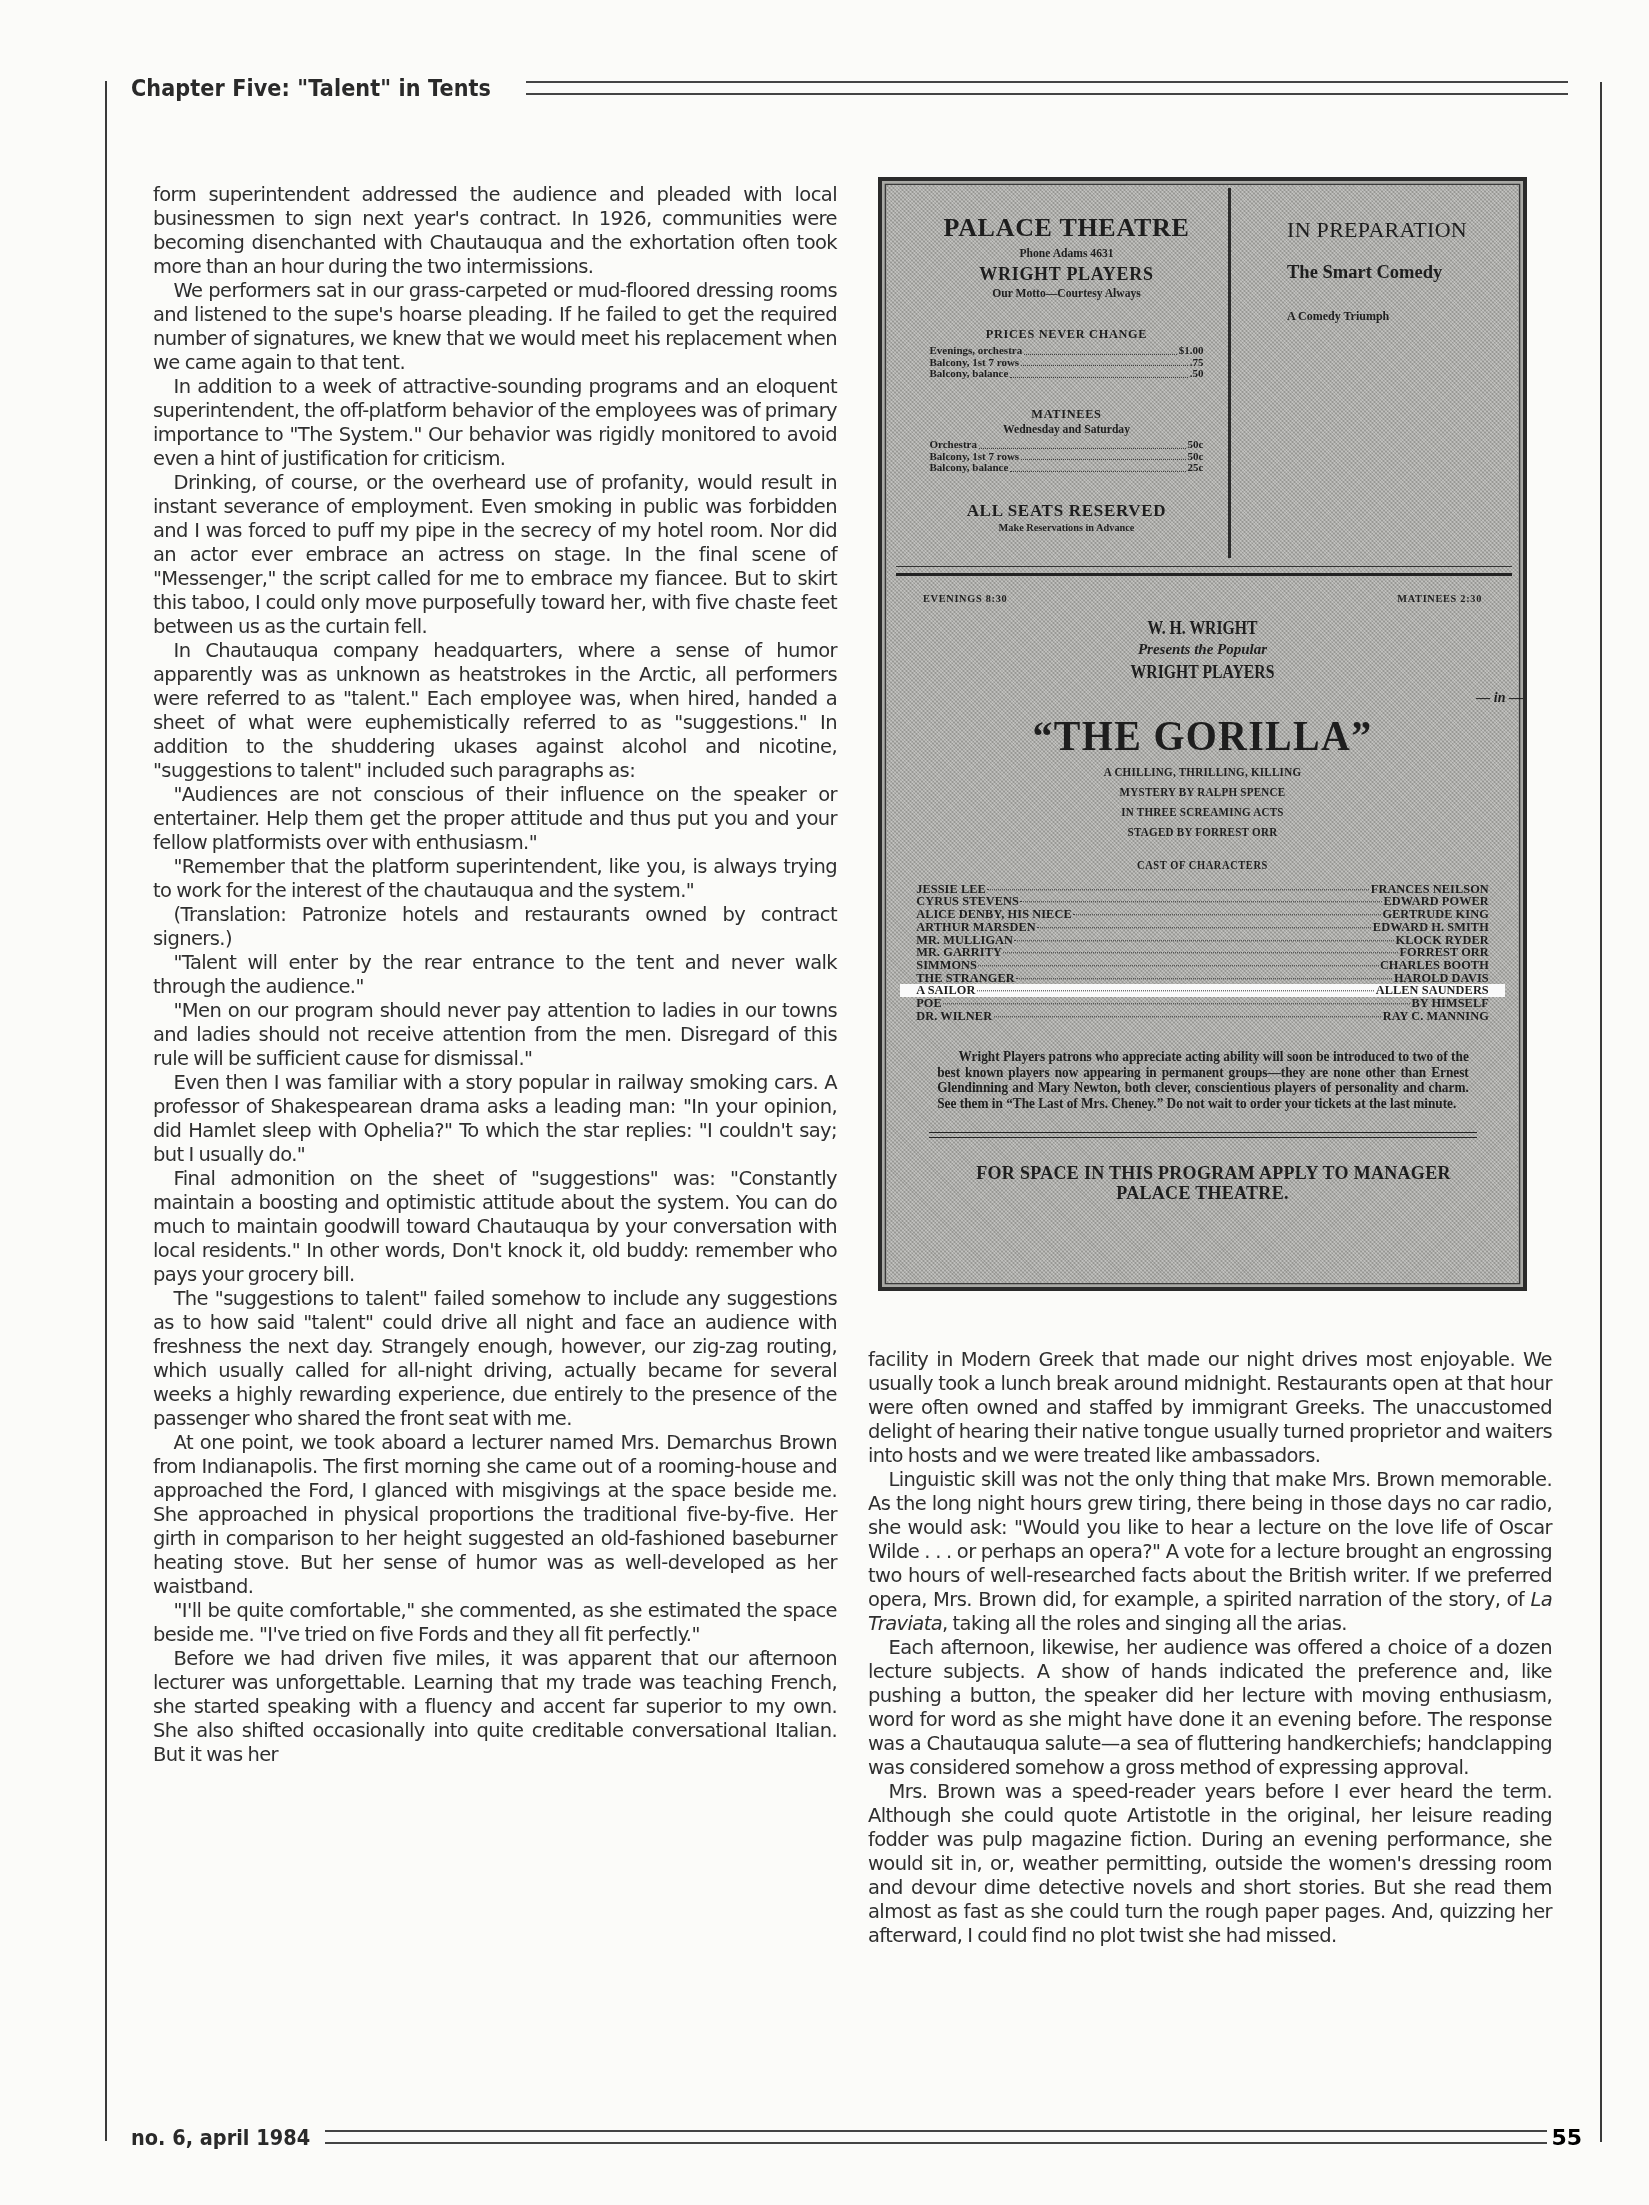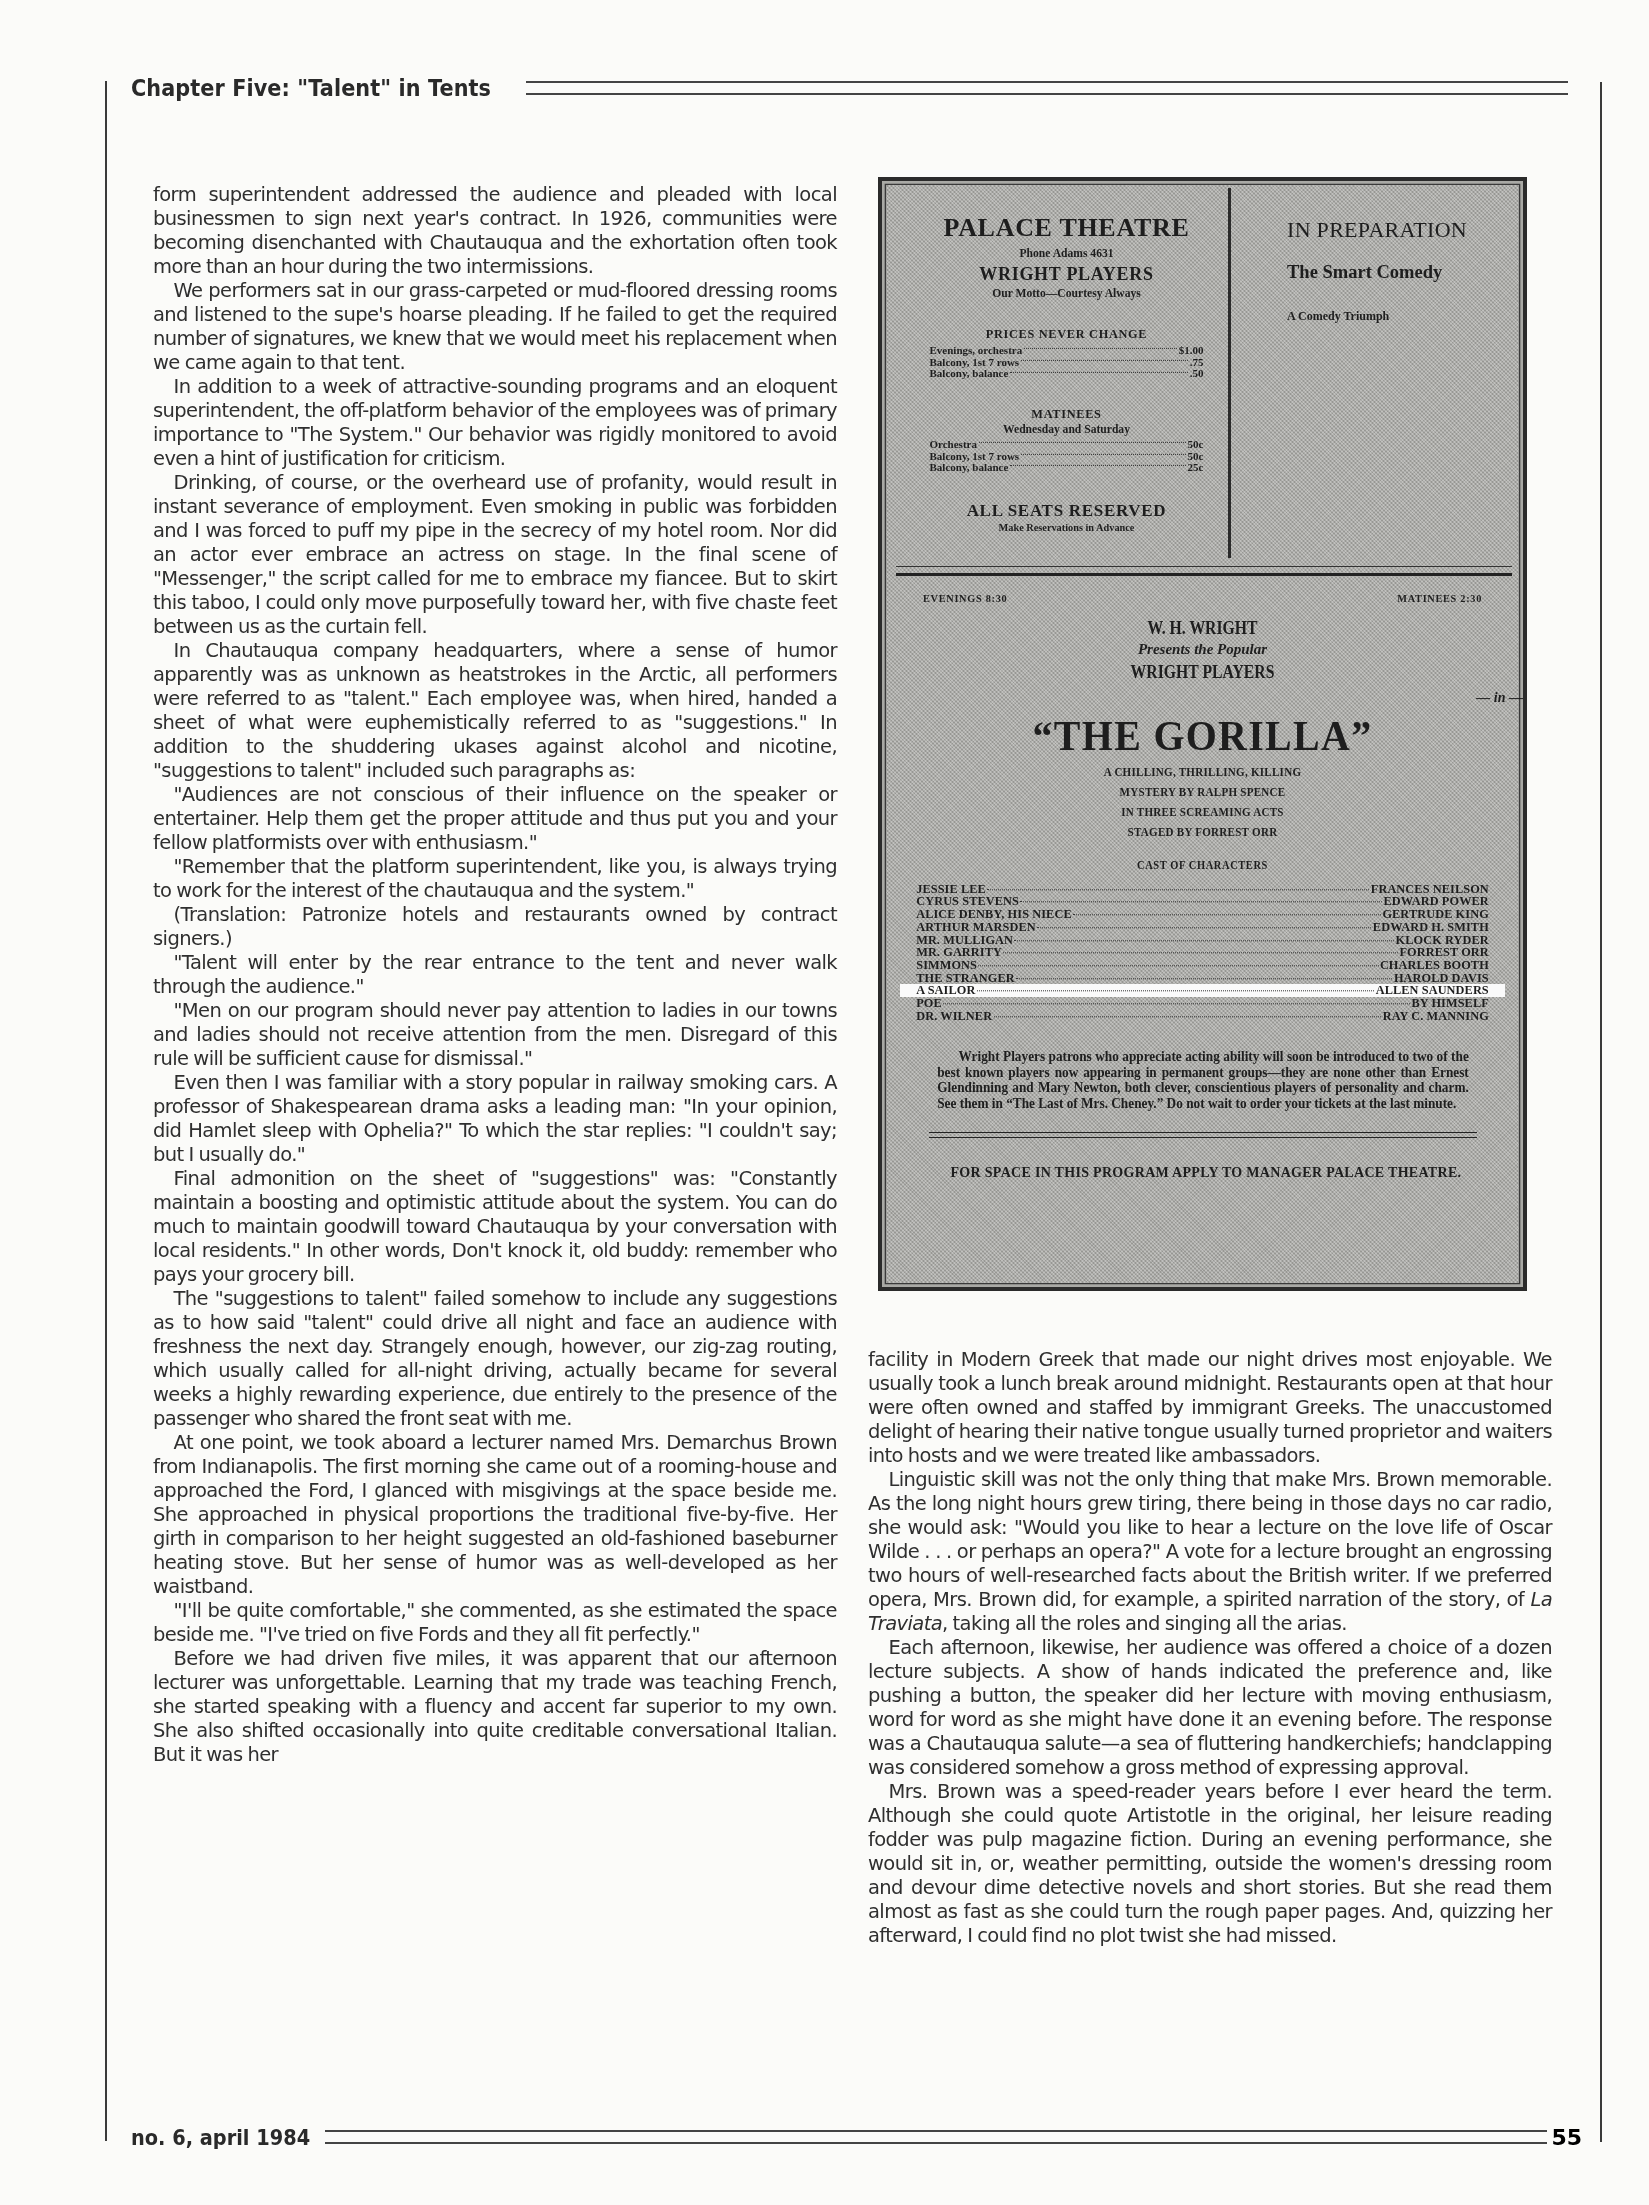--- a/index.html
+++ b/index.html
@@ -76,21 +76,21 @@
   .ad-right-box { position: absolute; left: 356px; top: 11px; width: 274px; height: 363px; }
   .ad-divider-h { position: absolute; left: 13.7px; top: 385px; width: 616px; height: 5.5px; border-top: 1.4px solid #333; border-bottom: 3.4px solid #222; }
 
   .theatre-name { font-size: 26px; font-weight: bold; margin-top: 20.5px; letter-spacing: 0.7px; }
   .phone { font-size: 11.6px; font-weight: bold; margin-top: 4.1px; }
   .company { font-size: 18px; font-weight: bold; margin-top: 4.1px; letter-spacing: 0.7px; }
   .motto { font-size: 11.6px; font-weight: bold; margin-top: 2.7px; }
   .section-head { font-size: 12.3px; font-weight: bold; letter-spacing: 0.7px; margin-top: 27px; }
   .section-sub { font-size: 11.6px; font-weight: bold; margin-top: 1.4px; }
   .price-table { width: 274px; margin: 2.7px auto 0 auto; font-size: 11px; font-weight: bold; line-height: 11.6px; }
-  .price-row { display: flex; align-items: center; }
+  .price-row { display: flex; align-items: flex-end; }
   .price-row .item { white-space: nowrap; }
   .price-row .dots { flex: 1; border-bottom: 1.4px dotted #333; margin: 0 2.1px; transform: translateY(-2.1px); }
   .price-row .price { white-space: nowrap; }
   .reserved { font-size: 17px; font-weight: bold; letter-spacing: 0.7px; margin-top: 27px; }
   .reserve-sub { font-size: 10.3px; font-weight: bold; margin-top: 1.4px; }
 
   .prep-head { font-size: 22px; font-weight: normal; margin: 25px 0 0 49px; letter-spacing: 0.3px; }
   .prep-sub { font-size: 18.5px; font-weight: bold; margin: 19px 0 0 49px; }
   .prep-title { font-size: 29px; font-weight: bold; margin: 15px 0 0 18px; line-height: 37px; }
   .prep-title div { padding-left: 13.7px; }
@@ -106,21 +106,21 @@
   .play-title { text-align: center; font-size: 42px; font-weight: 900; margin-top: 5.5px; letter-spacing: 1.4px; transform: scaleX(0.95); }
   .desc-line { text-align: center; font-size: 13px; font-weight: bold; margin-top: 4.1px; letter-spacing: 0.3px; transform: scaleX(0.85); }
   .cast-head { text-align: center; font-size: 12.3px; font-weight: bold; margin-top: 18px; letter-spacing: 0.7px; transform: scaleX(0.85); }
   .cast { width: 578px; margin: 9.6px auto 0 auto; font-size: 12.3px; font-weight: bold; line-height: 12.7px; letter-spacing: 0.1px; }
   .cast-row { display: flex; align-items: baseline; padding: 0 2.7px; }
   .cast-row .role, .cast-row .actor { white-space: nowrap; }
   .cast-row .dots { flex: 1; border-bottom: 1.4px dotted #333; margin: 0 1.4px; transform: translateY(-2.7px); }
   .cast-row.highlight { background: #fafafa; margin: 0 -13.7px; padding: 0 16.4px; }
   .blurb { width: 548px; margin: 27px auto 0 auto; font-size: 13.7px; font-weight: bold; line-height: 15.4px; text-align: justify; text-indent: 22px; transform: scaleX(0.97); }
   .blurb-rule { width: 548px; margin: 20.5px auto 0 auto; height: 4.1px; border-top: 1.4px solid #222; border-bottom: 1.4px solid #222; }
-  .apply { width: 548px; margin: 25px auto 0 auto; font-size: 14px; font-weight: bold; line-height: 20.5px; text-indent: 22px; letter-spacing: 0.3px; }
+  .apply { width: 548px; margin: 25px auto 0 auto; font-size: 18px; font-weight: bold; line-height: 20.5px; text-indent: 22px; letter-spacing: 0.3px; text-align: center; }
 </style>
 </head>
 <body>
 
 <div class="page-rule-left"></div>
 <div class="page-rule-right"></div>
 
 <header class="running-head">
   <span class="label">Chapter Five: "Talent" in Tents</span>
   <span class="double-rule"></span>

